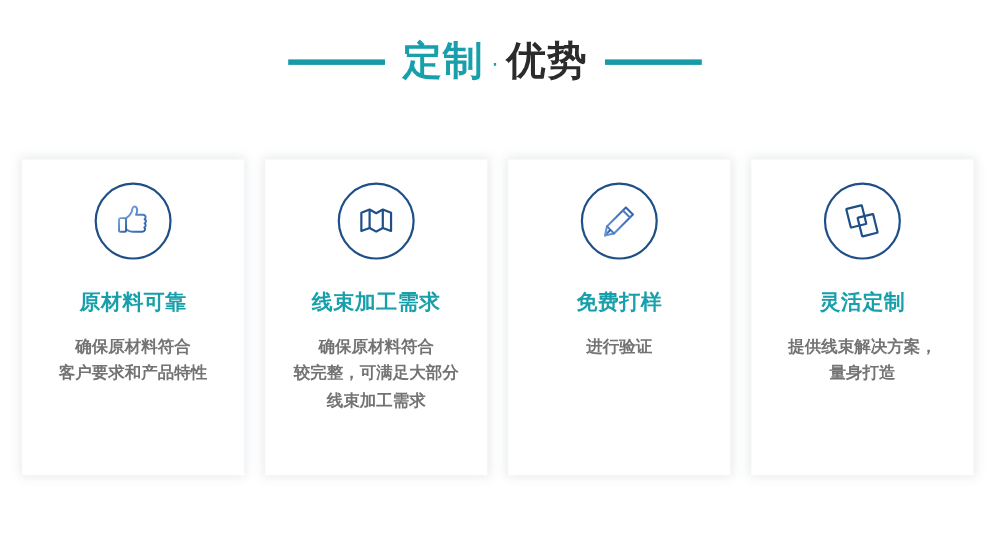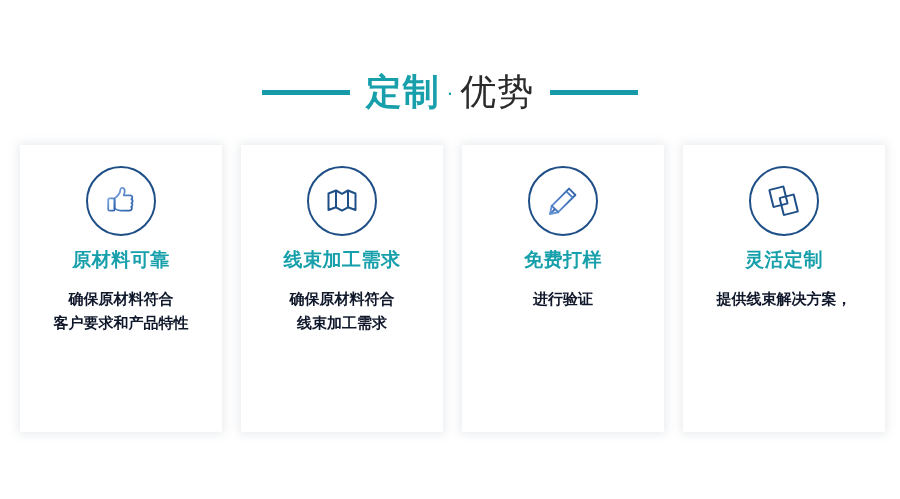--- a/index.html
+++ b/index.html
@@ -25,21 +25,20 @@
   .section-header {
     position: absolute;
     left: 0;
     top: 28px;
     width: 900px;
     height: 56px;
     display: flex;
     align-items: center;
     justify-content: center;
     gap: 16px;
-    margin-top: 36px;
   }
   .rule {
     width: 88px;
     height: 5px;
     background: #169aa8;
     flex: 0 0 auto;
   }
   .title-wrap {
     display: flex;
     align-items: center;
@@ -55,21 +54,21 @@
   }
   .title-dot {
     font-size: 20px;
     color: #17a0ab;
     margin: 0 7px;
     position: relative;
     top: 2px;
   }
   .title-sub {
     font-size: 36px;
-    font-weight: normal;
+    font-weight: bold;
     color: #2b2b2b;
     letter-spacing: 1px;
   }
 
   
   .cards {
     position: absolute;
     left: 20px;
     top: 145px;
     width: 865px;
@@ -97,34 +96,34 @@
     border: 2px solid #1f4f87;
     display: flex;
     align-items: center;
     justify-content: center;
     box-sizing: border-box;
     flex: 0 0 auto;
   }
   .icon-circle svg { display: block; }
 
   .card-title {
-    margin-top: 14px;
+    margin-top: 30px;
     font-size: 19px;
     font-weight: bold;
     color: #17a0ab;
     letter-spacing: 0.5px;
     line-height: 1;
     text-align: center;
   }
 
   .card-body {
     margin-top: 18px;
     font-size: 15px;
     font-weight: bold;
-    color: #0f172a;
+    color: #737373;
     line-height: 1.62;
     text-align: center;
     width: 190px;
   }
   .card-body .line { display: block; white-space: nowrap; }
 </style>
 </head>
 <body>
 
 <div class="page">
@@ -165,20 +164,21 @@
       <div class="icon-circle">
         <svg width="40" height="40" viewBox="0 0 40 40" fill="none">
           <path d="M6.5 12.5 L14.0 9.5 L20.0 12.8 L26.0 9.5 L33.5 12.5 L33.5 29.0 L26.0 26.3 L20.0 29.6 L14.0 26.3 L6.5 29.0 Z" stroke="#1f4f87" stroke-width="2" stroke-linejoin="round" fill="none"></path>
           <path d="M14.0 9.5 L14.0 26.3" stroke="#1f4f87" stroke-width="2" stroke-linejoin="round"></path>
           <path d="M26.0 9.5 L26.0 26.3" stroke="#1f4f87" stroke-width="2" stroke-linejoin="round"></path>
         </svg>
       </div>
       <div class="card-title">线束加工需求</div>
       <div class="card-body">
         <span class="line">确保原材料符合</span>
+        <span class="line">较完整，可满足大部分</span>
         <span class="line">线束加工需求</span>
       </div>
     </div>
 
     <div class="card">
       <div class="icon-circle">
         <svg width="40" height="40" viewBox="0 0 40 40" fill="none">
           <defs>
             <linearGradient id="g3" x1="1" y1="0" x2="0" y2="1">
               <stop offset="0" stop-color="#2a5ea8"></stop>
@@ -204,17 +204,18 @@
         <svg width="40" height="40" viewBox="0 0 40 40" fill="none">
           <g stroke="#1f4f87" stroke-width="2" stroke-linejoin="round" fill="none">
             <rect x="17.5" y="15.0" width="14.5" height="17.5" rx="0.6" transform="rotate(-14 24.75 23.75)"></rect>
             <rect x="7.2" y="7.0" width="14.5" height="17.5" rx="0.6" transform="rotate(-14 14.45 15.75)"></rect>
           </g>
         </svg>
       </div>
       <div class="card-title">灵活定制</div>
       <div class="card-body">
         <span class="line">提供线束解决方案，</span>
+        <span class="line">量身打造</span>
       </div>
     </div>
 
   </div>
 </div>
 
 </body></html>

